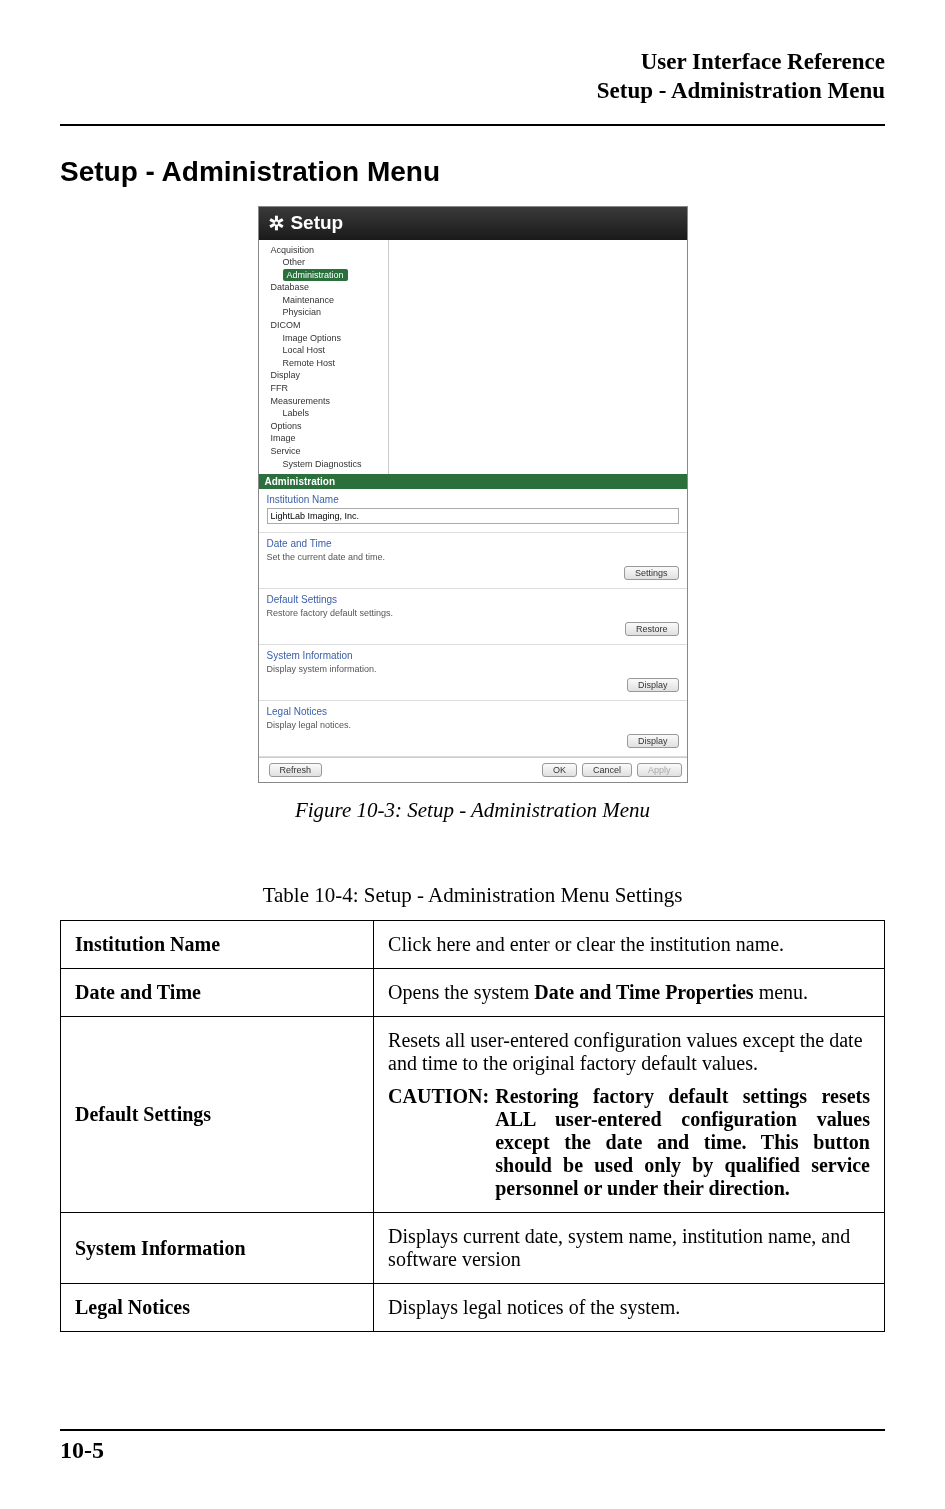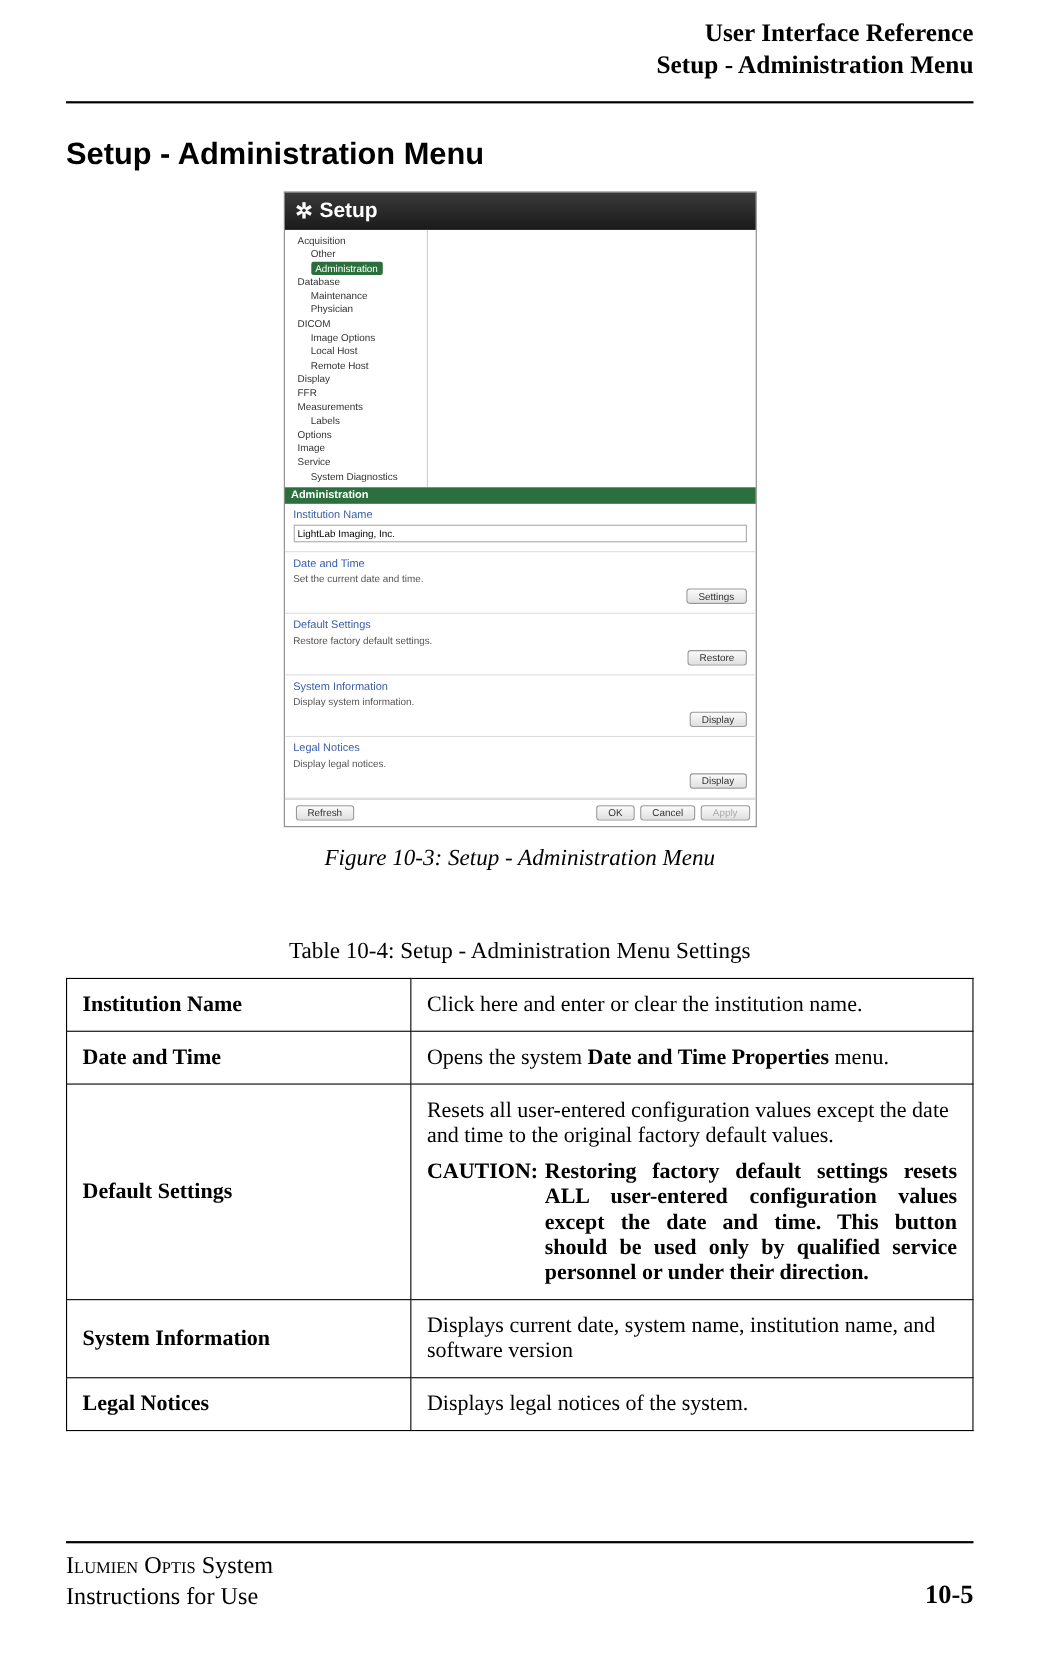--- a/index.html
+++ b/index.html
@@ -6,21 +6,21 @@
     body {
       font-family: "Times New Roman", Times, serif;
       background: #fff;
       width: 945px;
       min-height: 1509px;
       position: relative;
       font-size: 20px;
       color: #000;
     }
     .page {
-      padding: 16px 60px 80px 60px;
+      padding: 48px 60px 80px 60px;
       height: 1509px;
       position: relative;
     }
     .header {
       text-align: right;
       font-weight: bold;
       font-size: 23px;
       line-height: 1.25;
       margin-bottom: 18px;
     }
@@ -300,22 +300,16 @@
     <tr>
       <td class="k">Legal Notices</td>
       <td>Displays legal notices of the system.</td>
     </tr>
   </tbody>
     </table>
 
   <div class="footer">
     <hr class="hr-bottom">
     <div class="footer-row">
-      <div class="footer-left">
-        <div>
-          <span>I</span><span class="smallcaps">lumien</span><span> O</span><span class="smallcaps">ptis</span><span> System</span>
-        </div>
-        <div>Instructions for Use</div>
-      </div>
       <div class="page-num">10-5</div>
     </div>
   </div>
 </div>
 
 </body></html>

